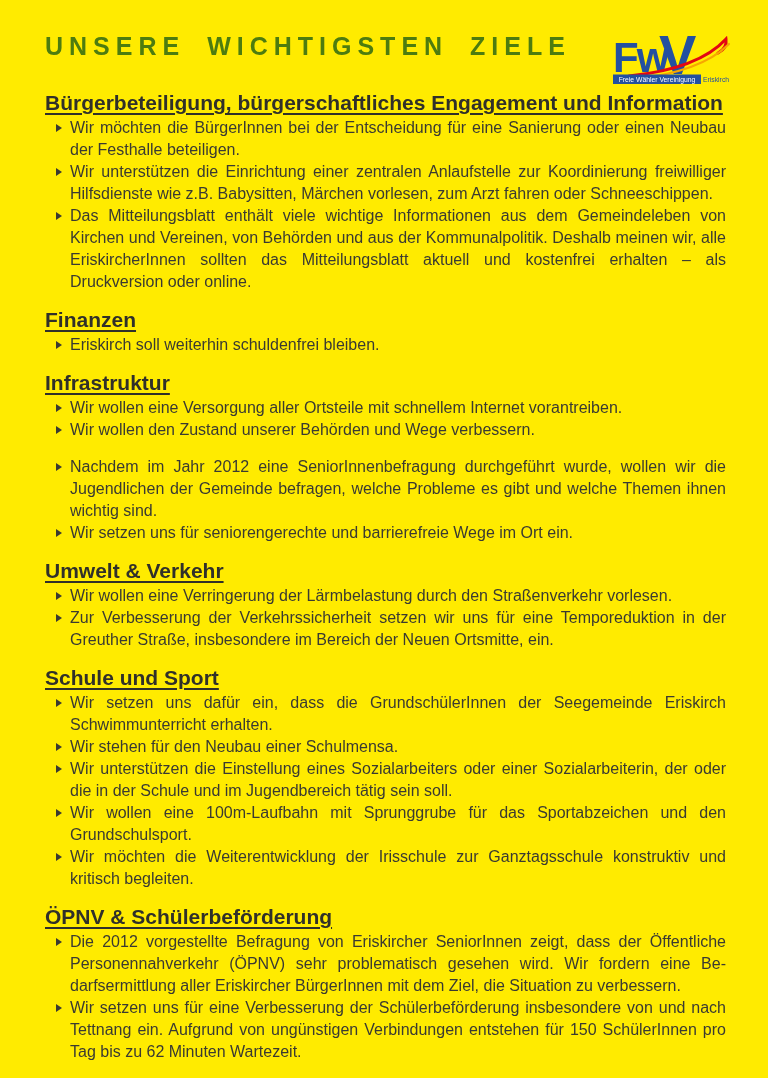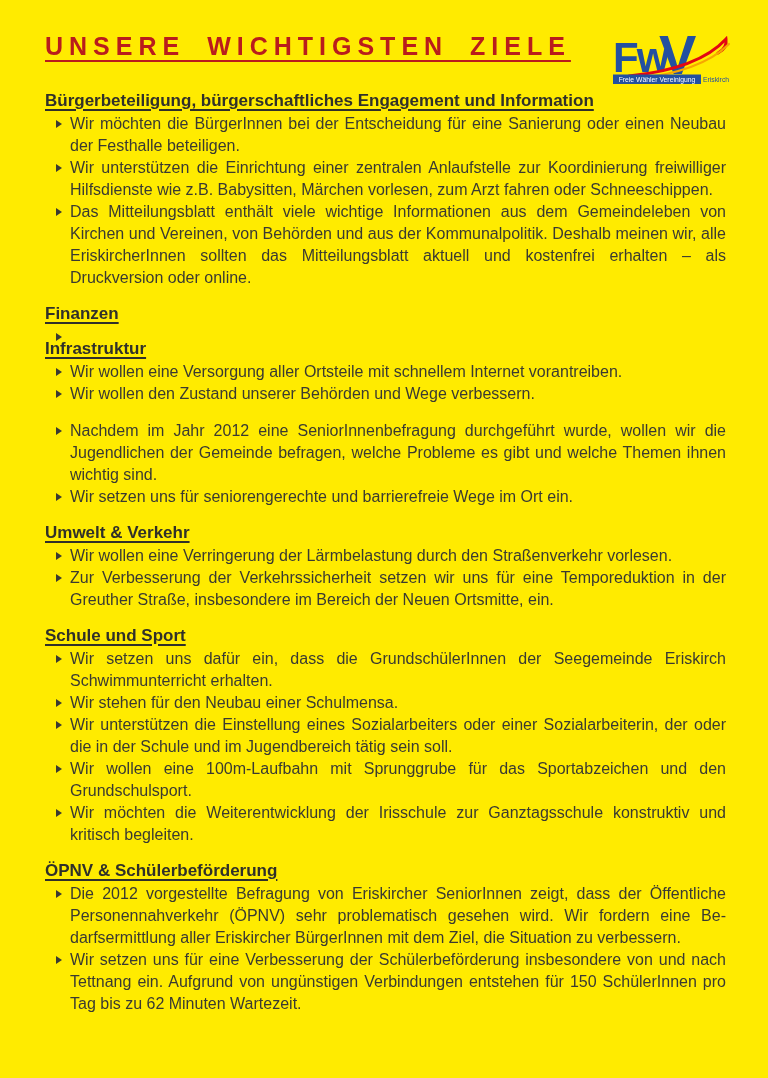--- a/index.html
+++ b/index.html
@@ -15,42 +15,41 @@
     position: relative;
     overflow: hidden;
   }
   .page {
     padding: 32px 42px 0 45px;
     position: relative;
   }
   .doc-title {
     font-size: 25px;
     font-weight: bold;
-    color: #b91c1c;
+    color: #4d7c0f;
     letter-spacing: 6px;
     word-spacing: 9px;
-    text-decoration: underline;
     text-decoration-thickness: 2px;
     text-underline-offset: 5px;
     margin: 0 0 30px 0;
     white-space: nowrap;
   }
   .logo {
     position: absolute;
     top: 32px;
     right: 33px;
     width: 122px;
     height: 52px;
     margin-left: 40px;
   }
   .goal-section {
     margin-bottom: 15px;
   }
   .section-heading {
-    font-size: 17px;
+    font-size: 21px;
     font-weight: bold;
     color: #30302a;
     text-decoration: underline;
     text-decoration-thickness: 1.5px;
     text-underline-offset: 3px;
     margin: 6px 0 2px 0;
   }
   
   .goal-section:nth-of-type(4) .section-heading {
     padding-left: 7px;
@@ -116,20 +115,21 @@
       <span class="bullet-text">Das Mitteilungsblatt enthält viele wichtige Informationen aus dem Gemeindeleben von Kirchen und Vereinen, von Behörden und aus der Kommunalpolitik. Deshalb meinen wir, alle EriskircherInnen sollten das Mitteilungsblatt aktuell und kostenfrei erhalten – als Druckversion oder online.</span>
     </li>
   </ul>
     </section>
 
     <section class="goal-section">
       <h2 class="section-heading">Finanzen</h2>
       <ul class="bullet-list">
     <li class="bullet-item">
       <span class="bullet-arrow"></span>
+      <span class="bullet-text">Eriskirch soll weiterhin schuldenfrei bleiben.</span>
     </li>
   </ul>
     </section>
 
     <section class="goal-section">
       <h2 class="section-heading">Infrastruktur</h2>
       <ul class="bullet-list">
     <li class="bullet-item">
       <span class="bullet-arrow"></span>
       <span class="bullet-text">Wir wollen eine Versorgung aller Ortsteile mit schnellem Internet vorantreiben.</span>

